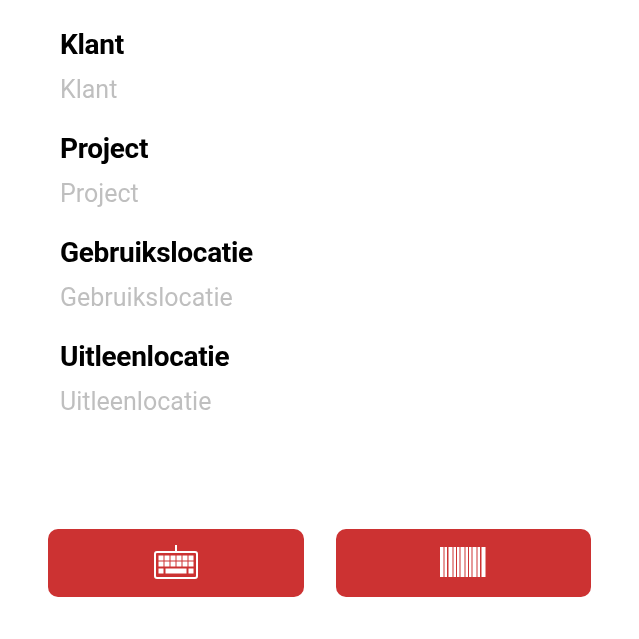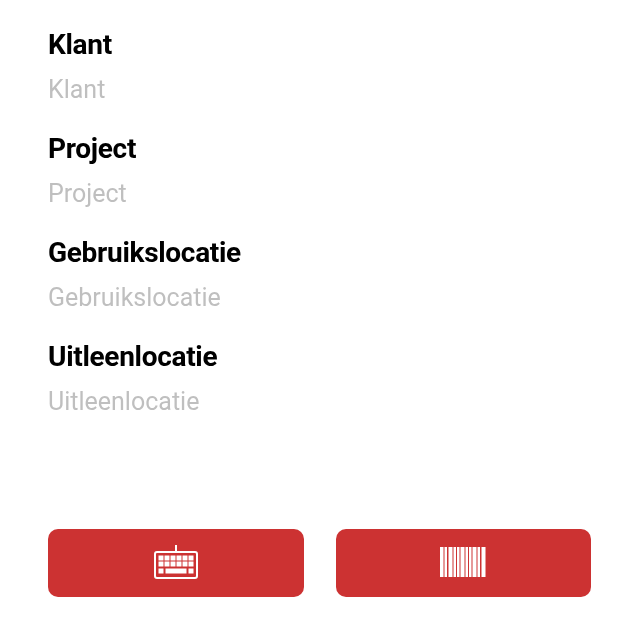--- a/index.html
+++ b/index.html
@@ -9,21 +9,21 @@
     }
     body {
       font-family: -apple-system, BlinkMacSystemFont, "Segoe UI", Roboto, Helvetica, Arial, sans-serif;
       width: 639px;
       height: 639px;
       background: #fff;
       position: relative;
       overflow: hidden;
     }
     .form-content {
-      padding: 28px 48px 0 48px;
+      padding: 28px 48px 0 60px;
     }
     .field-group {
       margin-bottom: 28px;
     }
     .field-label {
       font-size: 28px;
       font-weight: 700;
       color: #000;
       margin-bottom: 14px;
       letter-spacing: -0.3px;

